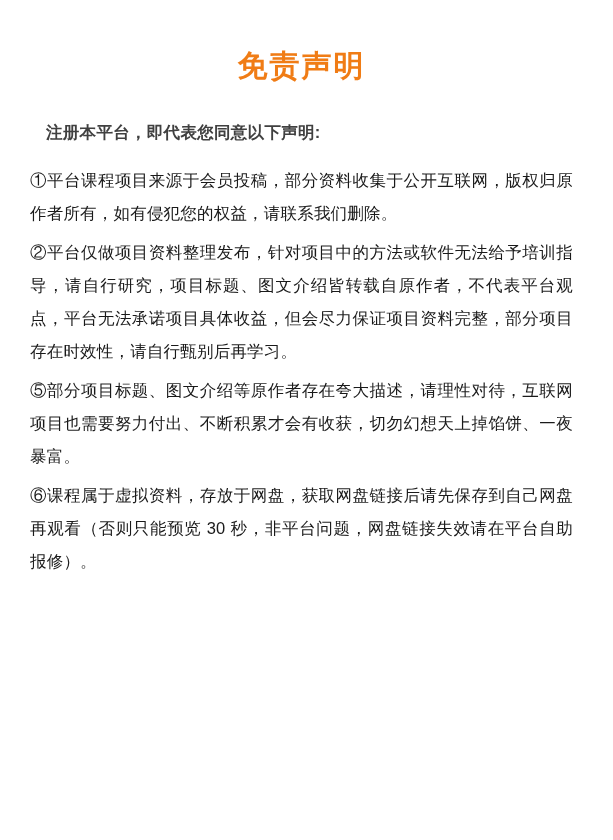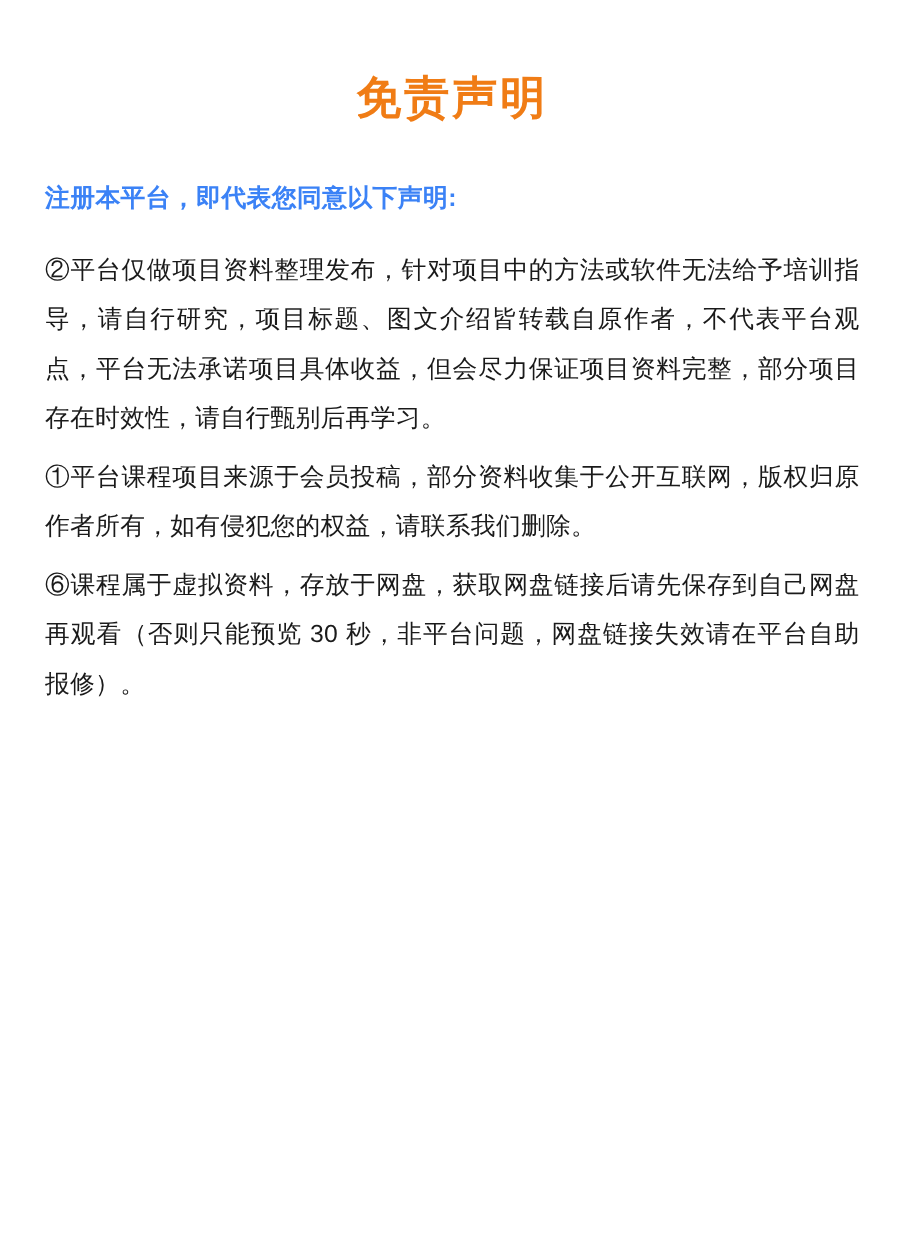--- a/index.html
+++ b/index.html
@@ -24,24 +24,24 @@
   .doc-title {
     text-align: center;
     color: #f07c15;
     font-size: 30px;
     font-weight: bold;
     letter-spacing: 2px;
     margin: 18px 0 34px 0;
     line-height: 1.2;
   }
   .lead {
-    color: #3b82f6;
+    color: #404040;
     font-size: 16.5px;
     font-weight: bold;
-    margin: 0 0 18px 0;
+    margin: 0 0 18px 16px;
     line-height: 1.7;
     letter-spacing: 0.3px;
   }
   .para {
     color: #1a1a1a;
     font-size: 16.5px;
     line-height: 2.0;
     margin: 0 0 6px 0;
     text-align: justify;
     letter-spacing: 0.2px;
@@ -49,17 +49,18 @@
 </style>
 </head>
 <body>
 
 <div class="page">
 
   <h1 class="doc-title">免责声明</h1>
 
   <p class="lead">注册本平台，即代表您同意以下声明:</p>
 
+  <p class="para">①平台课程项目来源于会员投稿，部分资料收集于公开互联网，版权归原作者所有，如有侵犯您的权益，请联系我们删除。</p>
   <p class="para">②平台仅做项目资料整理发布，针对项目中的方法或软件无法给予培训指导，请自行研究，项目标题、图文介绍皆转载自原作者，不代表平台观点，平台无法承诺项目具体收益，但会尽力保证项目资料完整，部分项目存在时效性，请自行甄别后再学习。</p>
-  <p class="para">①平台课程项目来源于会员投稿，部分资料收集于公开互联网，版权归原作者所有，如有侵犯您的权益，请联系我们删除。</p>
+  <p class="para">⑤部分项目标题、图文介绍等原作者存在夸大描述，请理性对待，互联网项目也需要努力付出、不断积累才会有收获，切勿幻想天上掉馅饼、一夜暴富。</p>
   <p class="para">⑥课程属于虚拟资料，存放于网盘，获取网盘链接后请先保存到自己网盘再观看（否则只能预览 30 秒，非平台问题，网盘链接失效请在平台自助报修）。</p>
 
 </div>
 
 </body></html>

